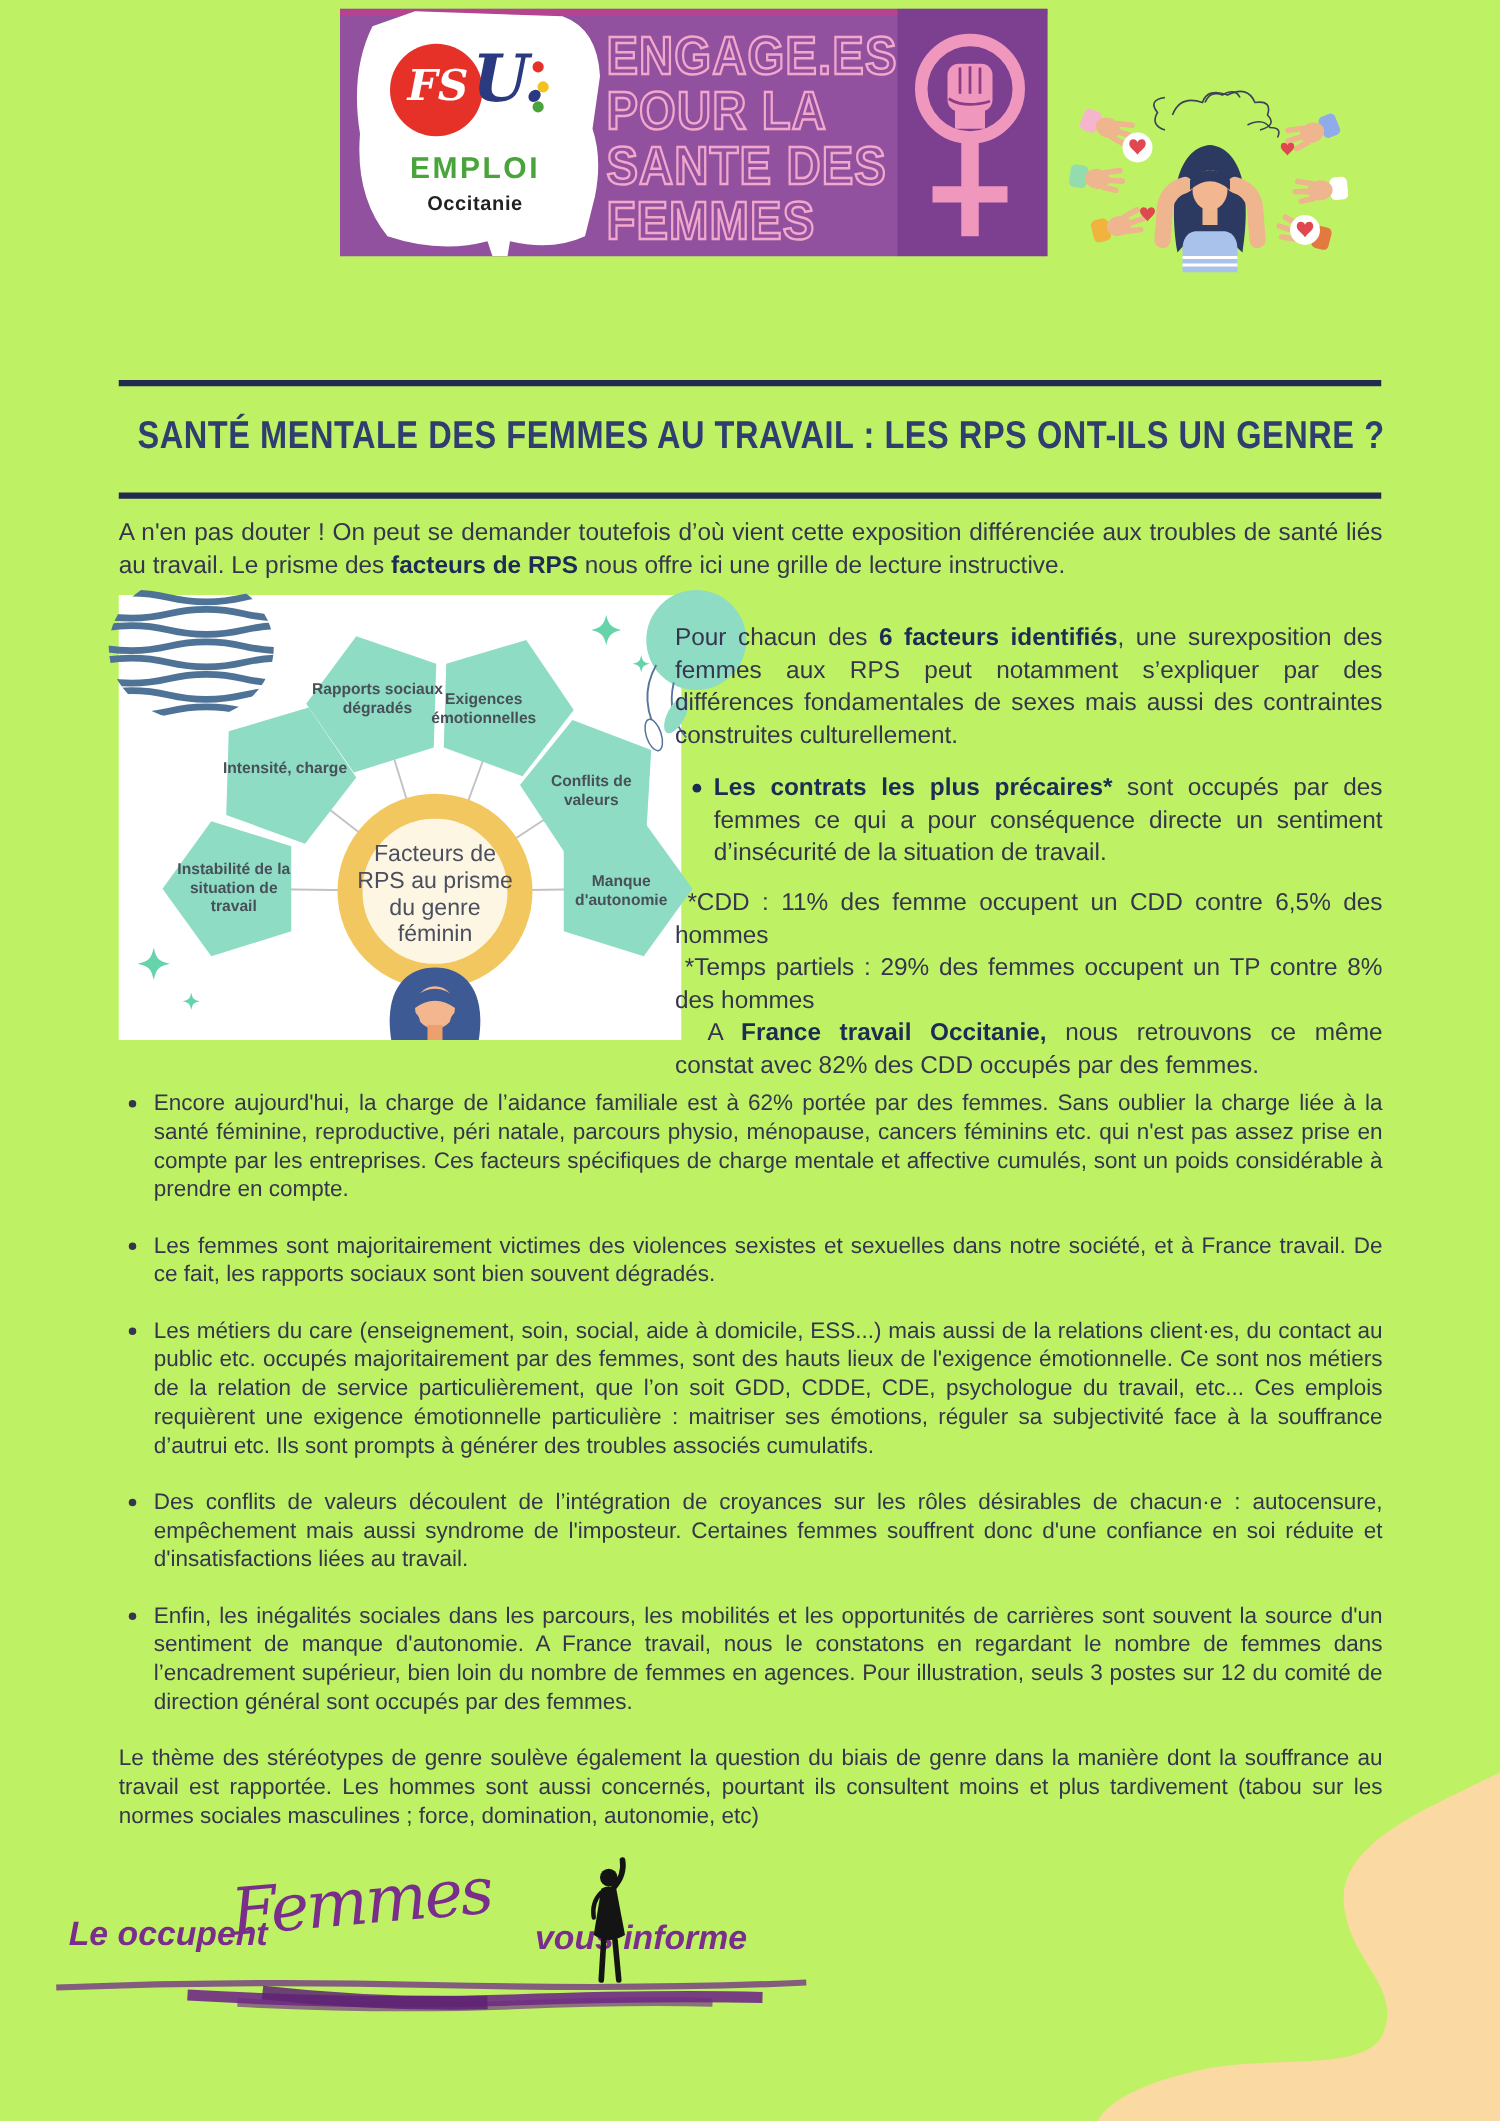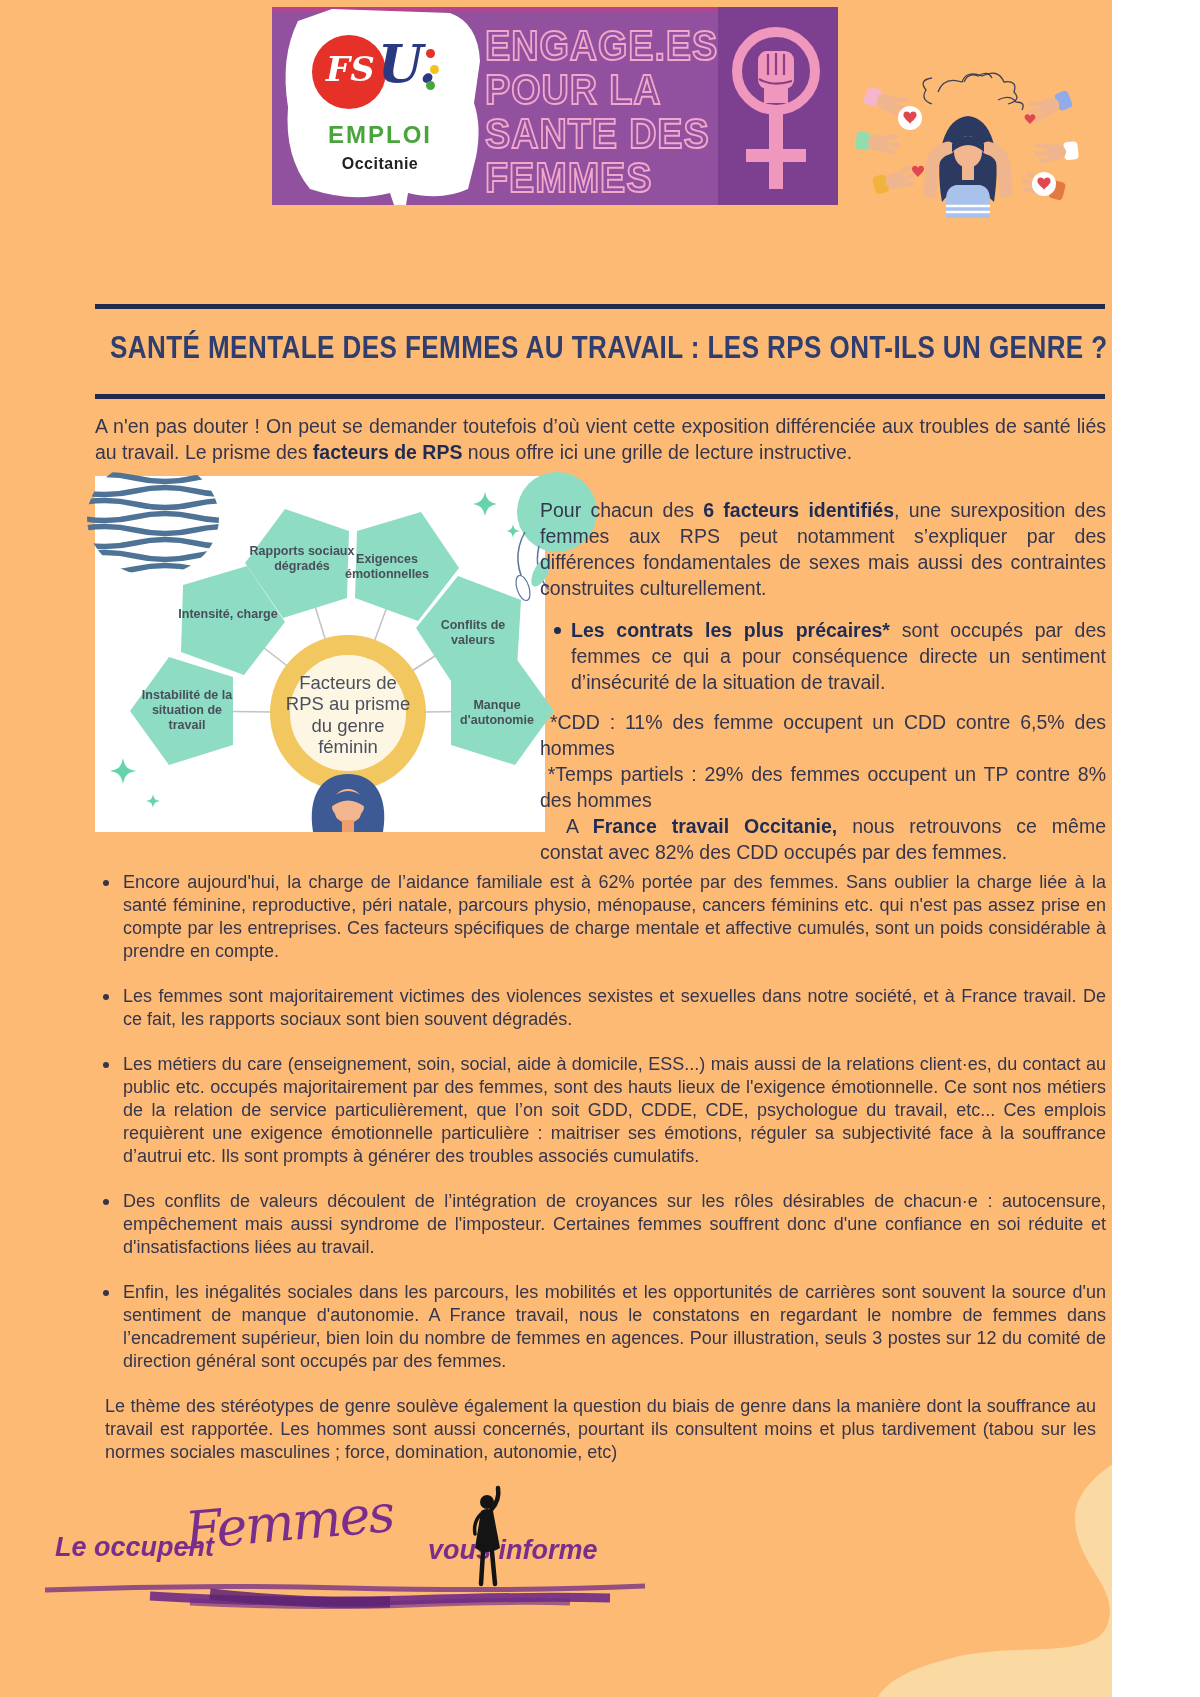--- a/index.html
+++ b/index.html
@@ -1,16 +1,16 @@
 <!DOCTYPE html>
 <html><head>
 <meta charset="utf-8">
 <style>
   html,body{margin:0;padding:0;}
-  .page{position:relative;width:1112px;height:1697px;background:#fdba74;overflow:hidden;
+  .page{position:relative;width:1200px;height:1697px;background:#bef264;overflow:hidden;
         font-family:"Liberation Sans",sans-serif;color:#35354e;}
   .abs{position:absolute;}
 
   
   .banner{left:272px;top:7px;width:566px;height:198px;background:#91519f;overflow:hidden;}
   .banner-strip{left:0;top:0;width:566px;height:5px;background:#b5438f;}
   .splash-svg{left:0;top:0;}
   .logo-block{left:14px;top:12px;width:196px;height:180px;}
   .fsu-circle{left:26px;top:16px;width:74px;height:74px;background:#e63129;border-radius:50%;}
   .fsu-fs{left:40px;top:30px;font-family:"DejaVu Serif",serif;font-style:italic;font-weight:bold;
@@ -257,21 +257,21 @@
     <div class="stats"><div> *CDD : 11% des femme occupent un CDD contre 6,5% des hommes</div><div> *Temps partiels : 29% des femmes occupent un TP contre 8% des hommes</div></div>
     <p class="france" style="margin:0;"><span>A </span><b class="navy">France travail Occitanie,</b><span> nous retrouvons ce même constat avec 82% des CDD occupés par des femmes.</span></p>
   </div>
 
   <div class="abs main-list">
     <div class="mb">Encore aujourd'hui, la charge de l’aidance familiale est à 62% portée par des femmes. Sans oublier la charge liée à la santé féminine, reproductive, péri natale, parcours physio, ménopause, cancers féminins etc. qui n'est pas assez prise en compte par les entreprises. Ces facteurs spécifiques de charge mentale et affective cumulés, sont un poids considérable à prendre en compte.</div>
     <div class="mb">Les femmes sont majoritairement victimes des violences sexistes et sexuelles dans notre société, et à France travail. De ce fait, les rapports sociaux sont bien souvent dégradés.</div>
     <div class="mb">Les métiers du care (enseignement, soin, social, aide à domicile, ESS...) mais aussi de la relations client·es, du contact au public etc. occupés majoritairement par des femmes, sont des hauts lieux de l'exigence émotionnelle. Ce sont nos métiers de la relation de service particulièrement, que l’on soit GDD, CDDE, CDE, psychologue du travail, etc... Ces emplois requièrent une exigence émotionnelle particulière : maitriser ses émotions, réguler sa subjectivité face à la souffrance d’autrui etc. Ils sont prompts à générer des troubles associés cumulatifs.</div>
     <div class="mb">Des conflits de valeurs découlent de l’intégration de croyances sur les rôles désirables de chacun·e : autocensure, empêchement mais aussi syndrome de l'imposteur. Certaines femmes souffrent donc d'une confiance en soi réduite et d'insatisfactions liées au travail.</div>
     <div class="mb">Enfin, les inégalités sociales dans les parcours, les mobilités et les opportunités de carrières sont souvent la source d'un sentiment de manque d'autonomie. A France travail, nous le constatons en regardant le nombre de femmes dans l’encadrement supérieur, bien loin du nombre de femmes en agences. Pour illustration, seuls 3 postes sur 12 du comité de direction général sont occupés par des femmes.</div>
-    <p class="closing" style="margin:10px;">Le thème des stéréotypes de genre soulève également la question du biais de genre dans la manière dont la souffrance au travail est rapportée. Les hommes sont aussi concernés, pourtant ils consultent moins et plus tardivement (tabou sur les normes sociales masculines ; force, domination, autonomie, etc)</p>
+    <p class="closing" style="margin:0;">Le thème des stéréotypes de genre soulève également la question du biais de genre dans la manière dont la souffrance au travail est rapportée. Les hommes sont aussi concernés, pourtant ils consultent moins et plus tardivement (tabou sur les normes sociales masculines ; force, domination, autonomie, etc)</p>
   </div>
 
   <div class="abs f-lead" style="left:55px;top:1532px;">Le occupent</div>
   <div class="abs f-script" style="left:185px;top:1492px;">Femmes</div>
   <div class="abs f-tail" style="left:428px;top:1535px;">vous informe</div>
   <svg class="abs" style="left:40px;top:1576px;" width="640" height="36" viewBox="0 0 640 36">
     <path d="M5,14 q150,-6 300,-2 q170,4 300,-2" stroke="#6f2b85" stroke-width="5" fill="none" opacity="0.75"></path>
     <path d="M110,20 q140,8 260,4 q120,-4 200,-2" stroke="#6f2b85" stroke-width="9" fill="none" opacity="0.9"></path>
     <path d="M150,26 q120,6 220,2 q100,-4 160,-2" stroke="#6f2b85" stroke-width="7" fill="none" opacity="0.65"></path>
     <path d="M170,18 q90,10 180,8" stroke="#5d2372" stroke-width="11" fill="none" opacity="0.85"></path>

